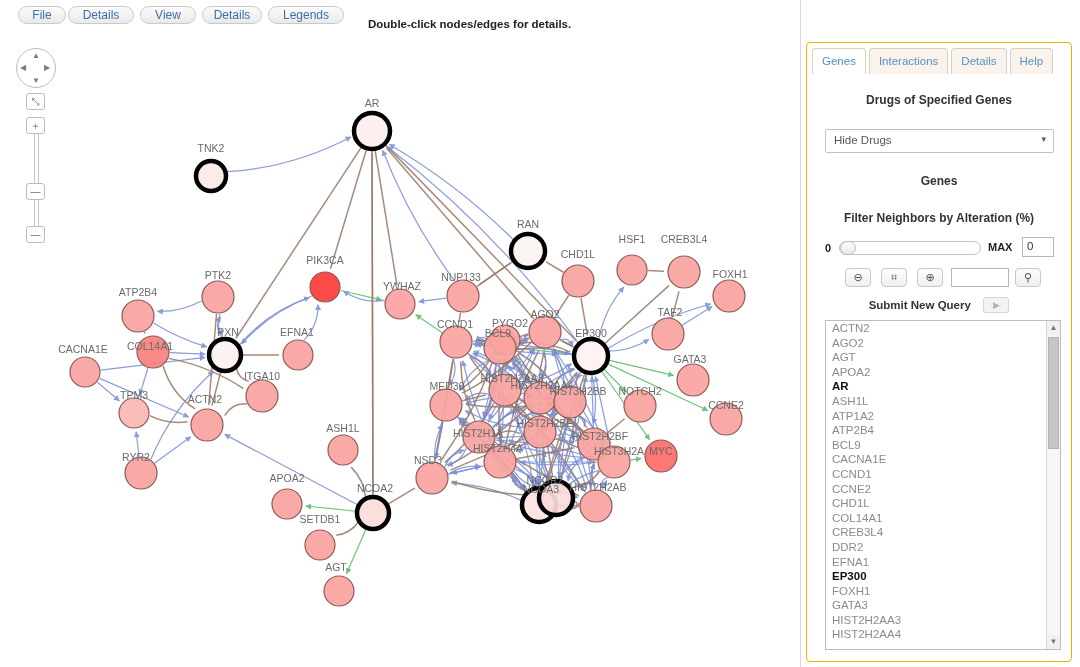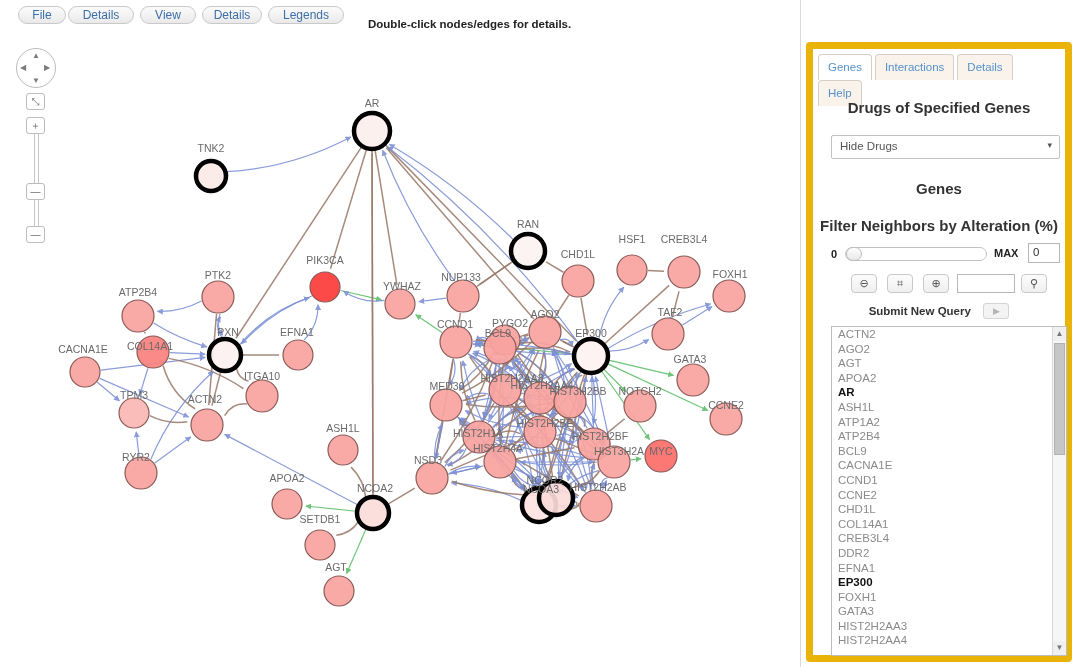--- a/index.html
+++ b/index.html
@@ -92,21 +92,21 @@
   
   #divider {
     position: absolute; left: 800px; top: 0;
     width: 1px; height: 667px; background: #d9d9d9;
   }
 
   
   #rightpanel {
     position: absolute; left: 806px; top: 42px;
     width: 266px; height: 620px;
-    border: 7px solid #eab308; border-radius: 4px;
+    border: 1px solid #eab308; border-radius: 4px;
     background: #ffffff; box-sizing: border-box;
   }
   #tabstrip {
     position: absolute; left: 5px; top: 5px; right: 5px;
     height: 26px;
   }
   .tab {
     position: relative; float: left;
     height: 26px; line-height: 25px;
     padding: 0 9px;
@@ -123,21 +123,21 @@
   }
   .tab.active {
     background: #ffffff;
     color: #5591c9;
     border-color: #d6cfc7;
   }
 
   .panel-head {
     position: absolute; left: 0; right: 0;
     text-align: center;
-    font-size: 15px; font-weight: bold; color: #333;
+    font-size: 12px; font-weight: bold; color: #333;
   }
   #head-drugs { top: 50px; }
   #head-genes { top: 131px; }
   #head-filter { top: 168px; }
 
   #drug-select {
     position: absolute; left: 18px; top: 86px;
     width: 229px; height: 24px;
     border: 1px solid #c2c2c2; border-radius: 2px;
     background: #ffffff; box-sizing: border-box;

